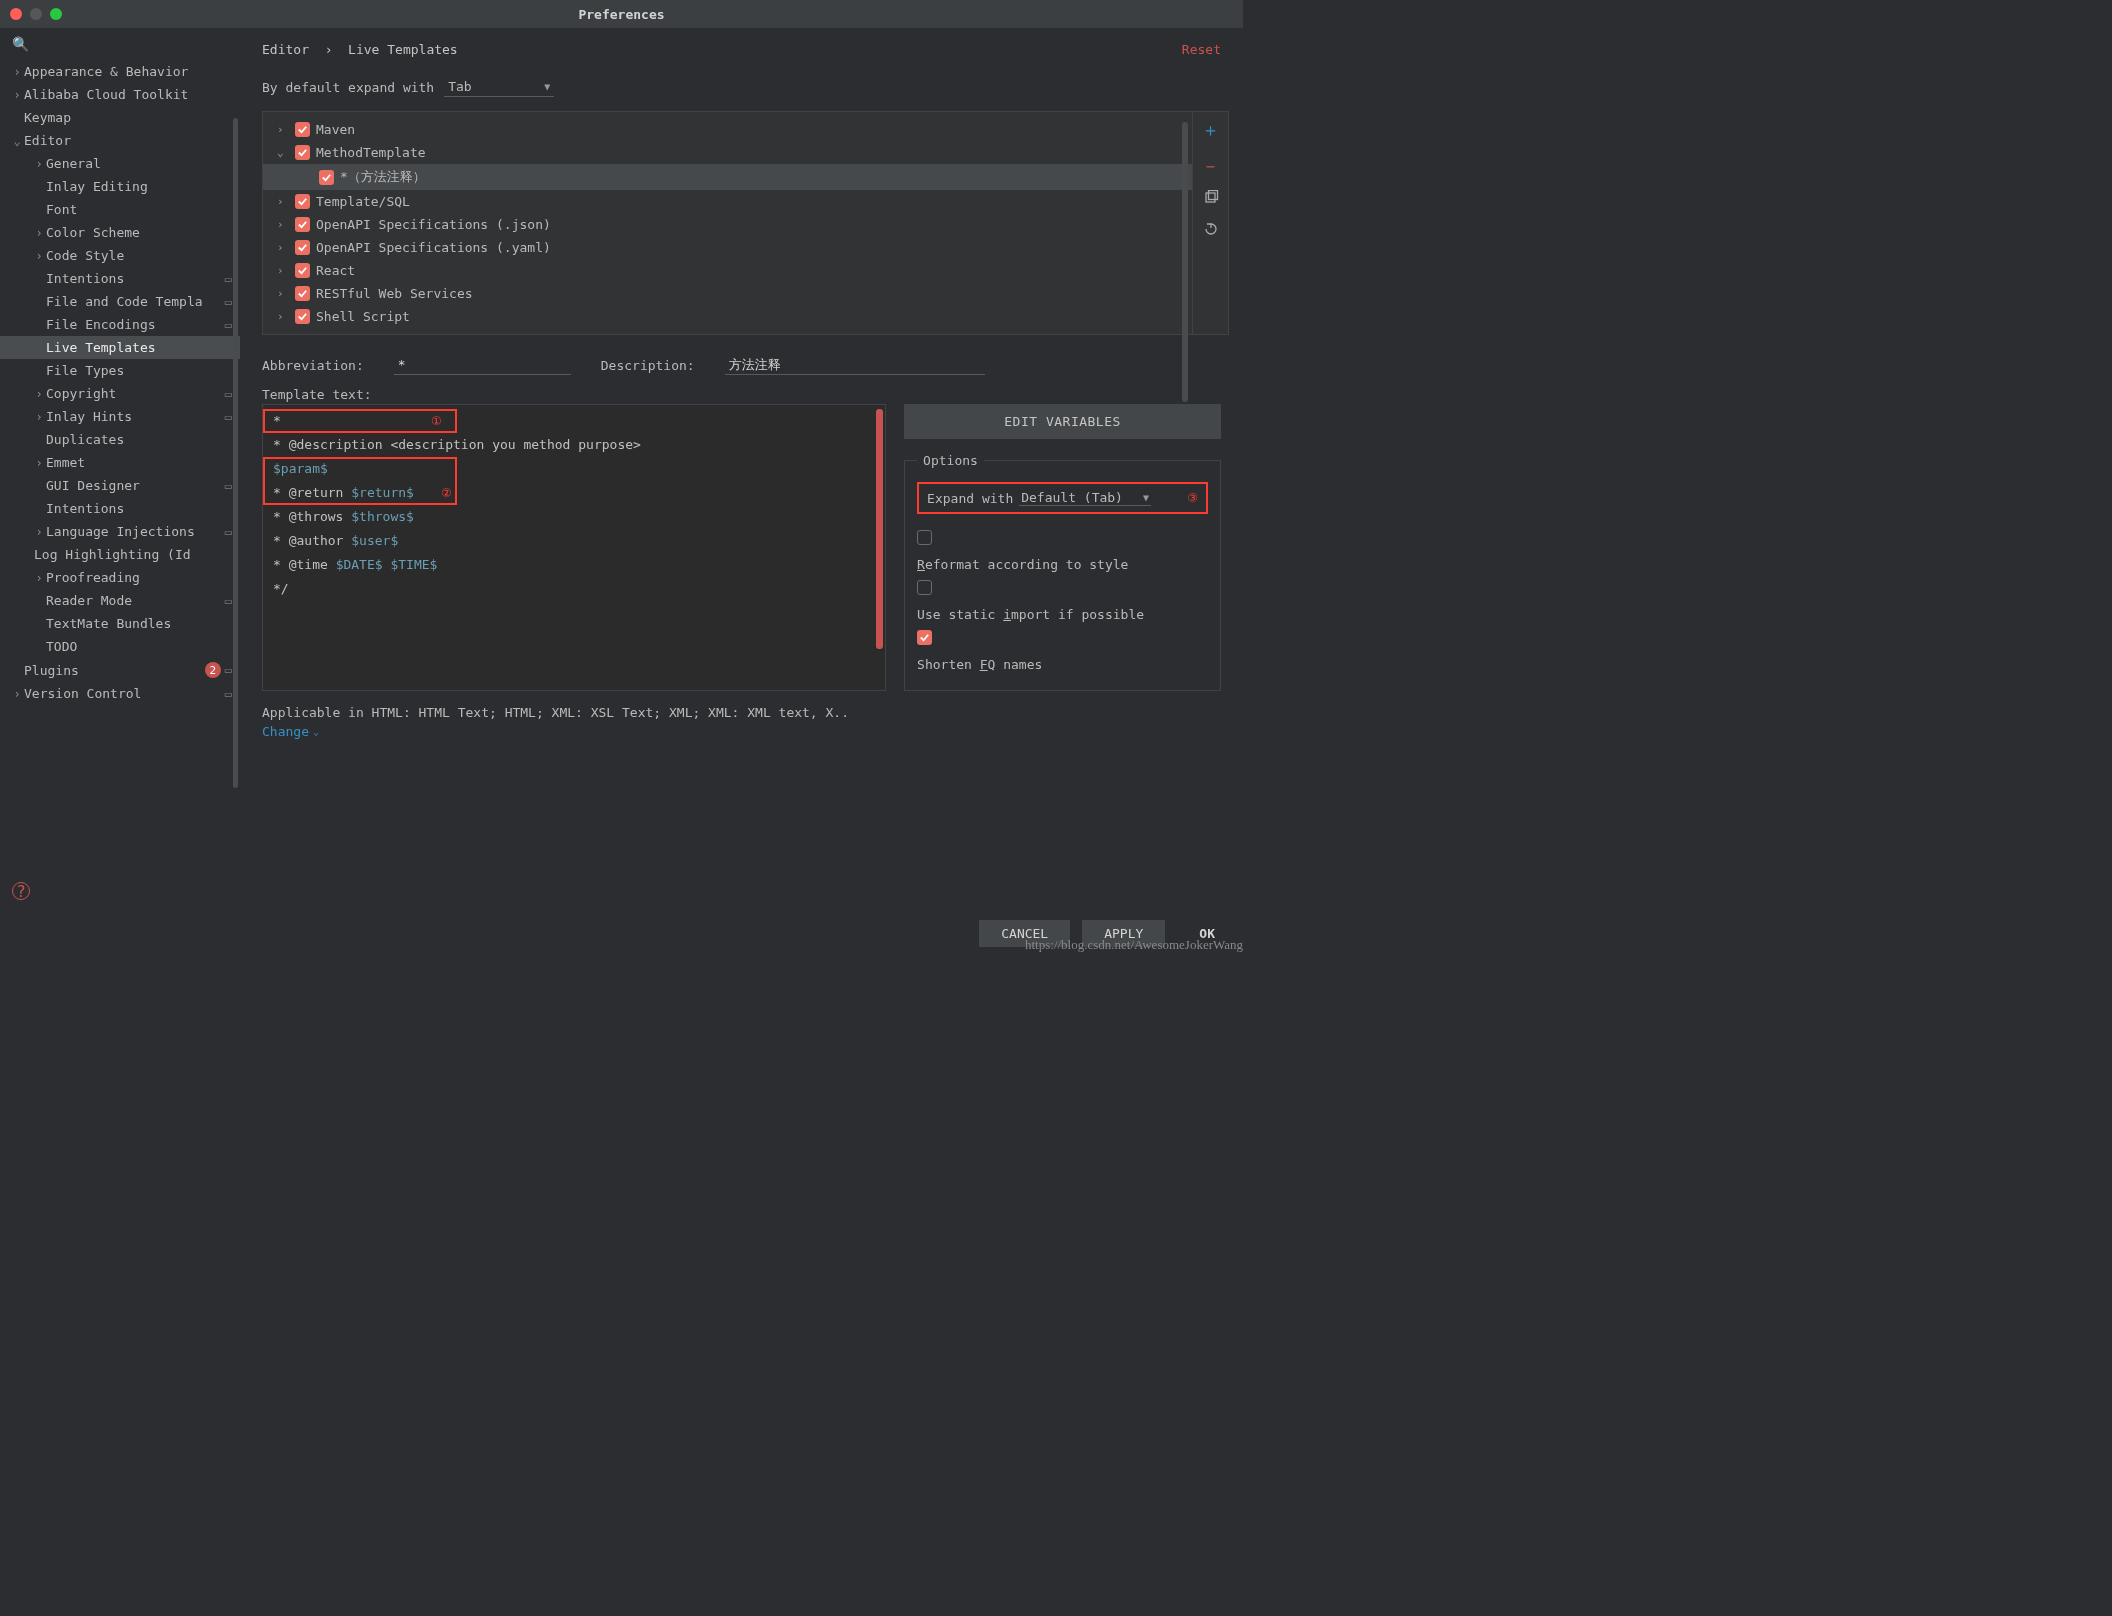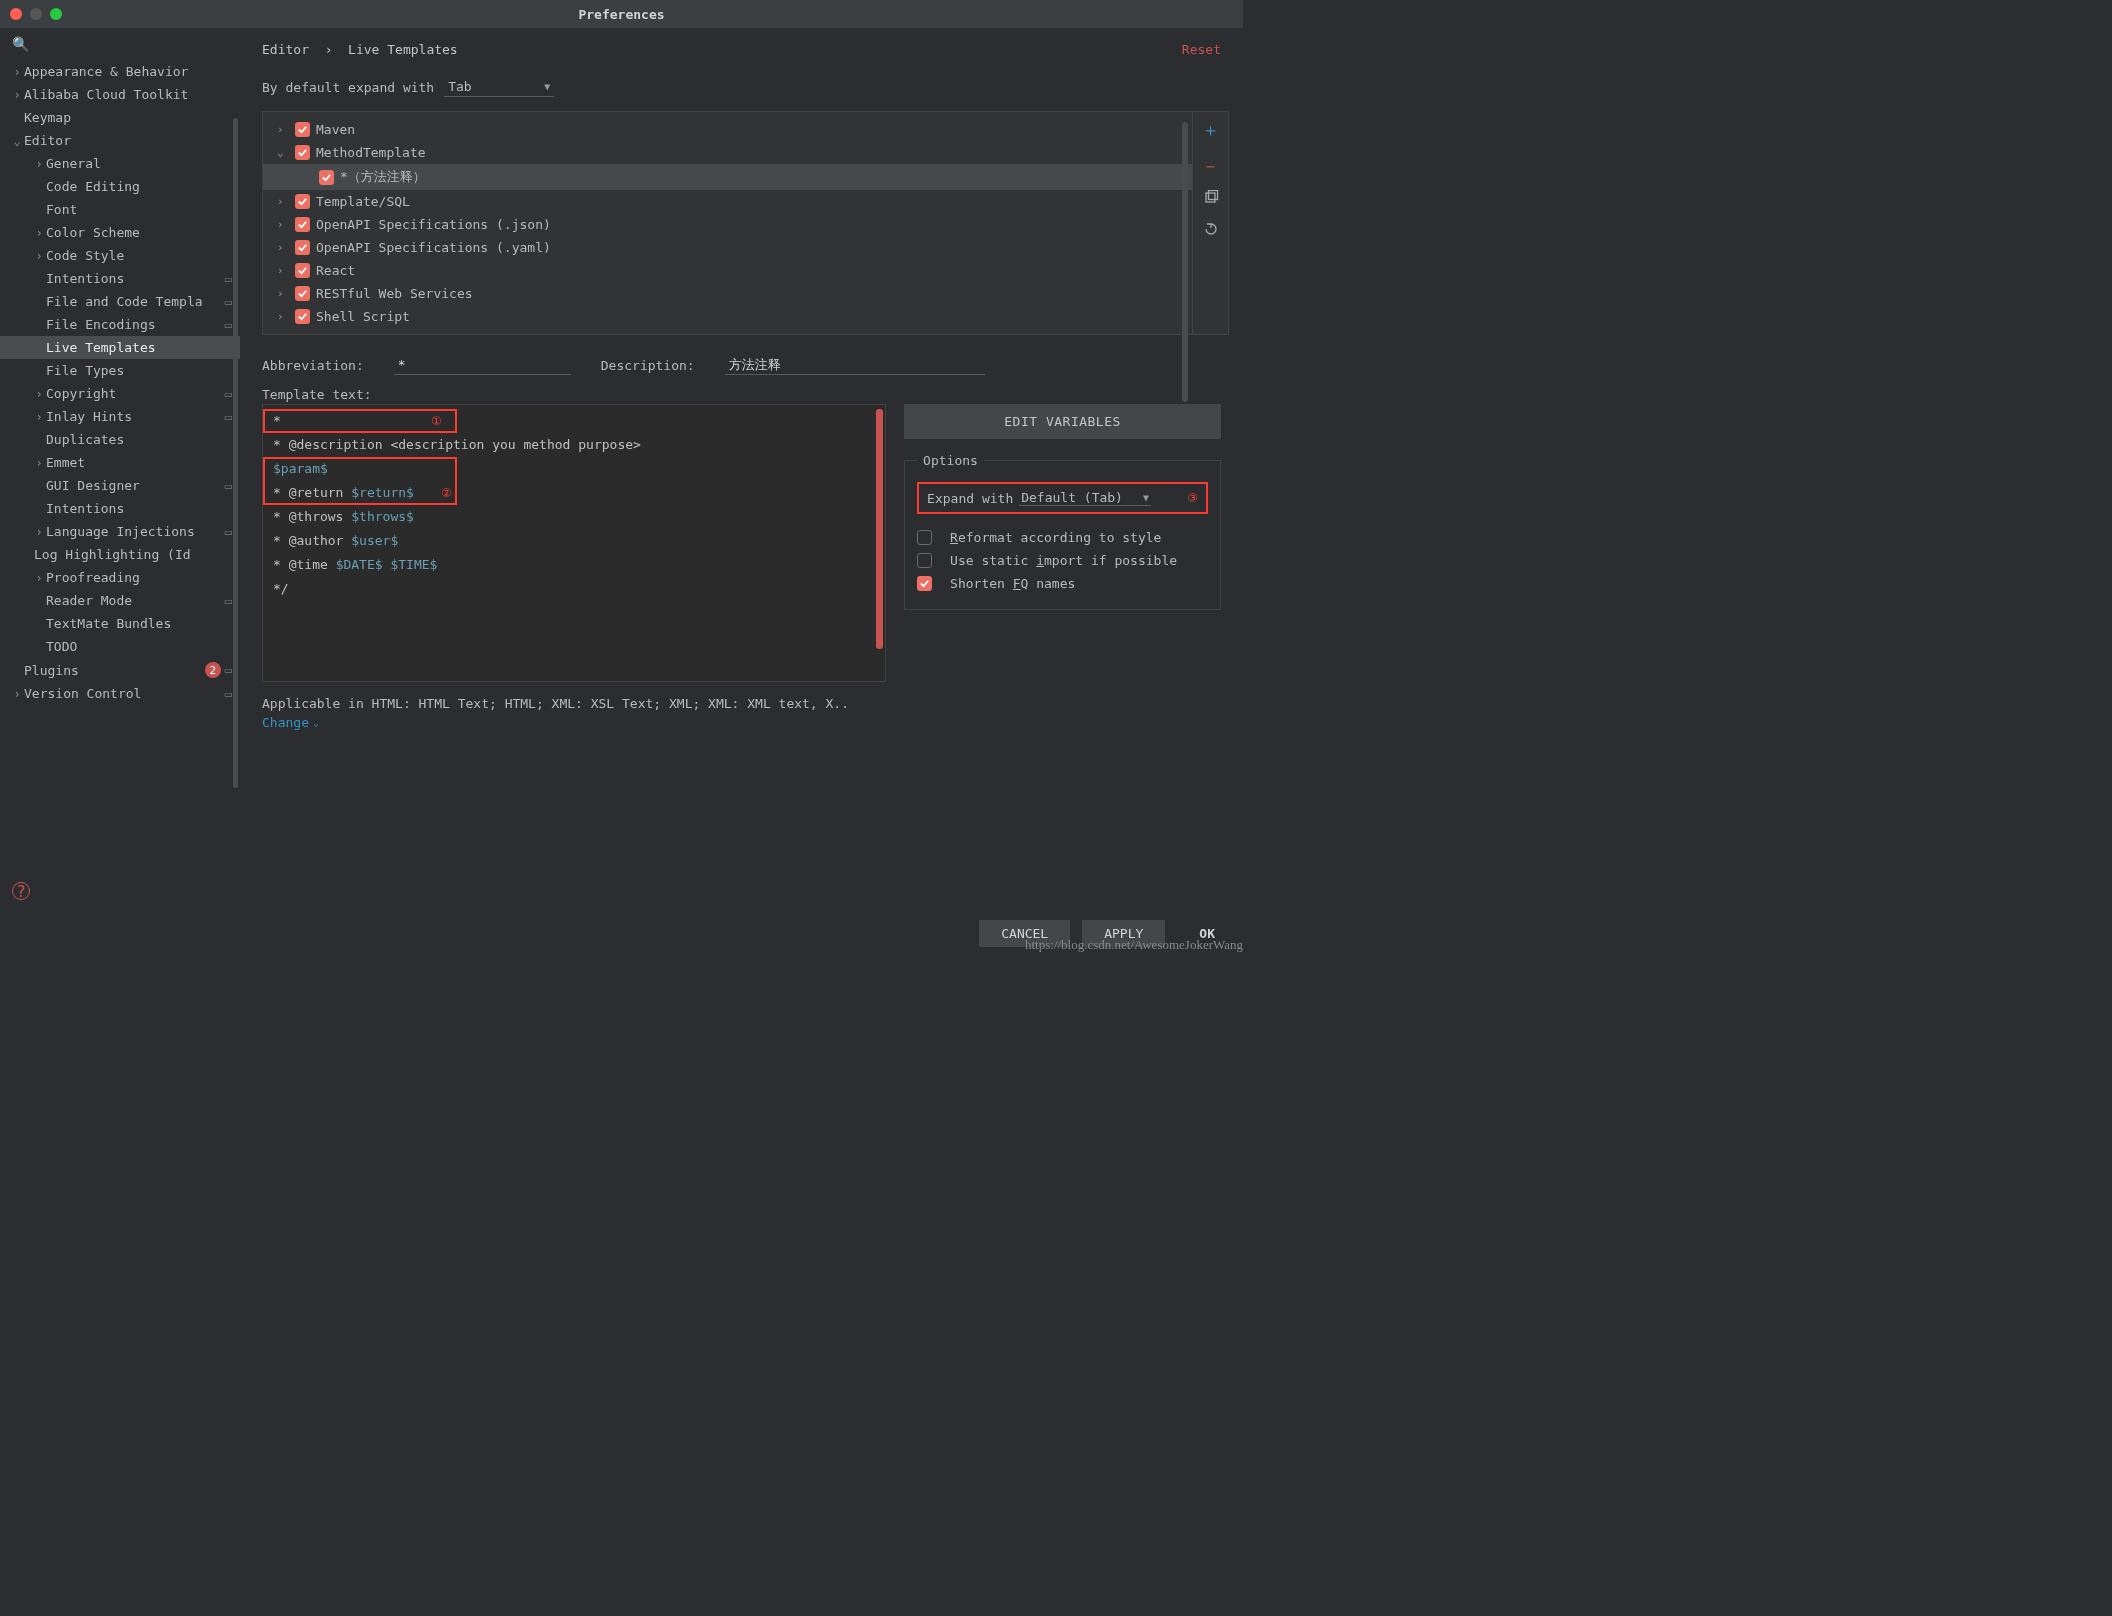--- a/index.html
+++ b/index.html
@@ -85,21 +85,21 @@
 .editor-scrollbar { position:absolute; right:2px; top:4px; width:7px; height:240px; background:#c75450; border-radius:3px; }
 
 .options-col { flex:1; display:flex; flex-direction:column; gap:14px; }
 .edit-vars-btn { background:#43474a; color:#c4c4c4; text-align:center; padding:10px; letter-spacing:.5px; cursor:pointer; }
 .options-fieldset { border:1px solid #404244; padding:14px 12px; position:relative; }
 .options-fieldset legend { color:#bababa; padding:0 6px; background:#2b2d30; }
 .expand-row { display:flex; align-items:center; border:2px solid #ff3b30; padding:6px 8px; margin-bottom:12px; }
 .expand-row .dd { display:flex; align-items:center; gap:20px; border-bottom:1px solid #5a5a5a; margin-left:6px; padding:0 2px; }
 .expand-row .dd .dd-chev { font-size:10px; }
 .num3 { color:#ff3b30; margin-left:auto; font-size:12px; }
-.opt-check-row { display:flex; align-items:flex-start; gap:18px; padding:4px 0; }
+.opt-check-row { display:flex; align-items:flex-start; gap:12px; padding:4px 0;flex-direction:column; }
 .chk-empty { width:15px; height:15px; border:1px solid #6a6a6a; border-radius:3px; display:inline-block; }
 .underline { text-decoration:underline; }
 
 .applicable-row { padding: 14px 22px 0 22px; color:#bababa; }
 .change-link { color:#3592c4; cursor:pointer; display:inline-flex; align-items:center; gap:4px; padding:4px 22px; }
 .change-link .chev { font-size:10px; }
 
 .footer { display:flex; justify-content:flex-end; gap:12px; padding:12px 6px; background:#2b2d30; }
 .btn { padding:6px 22px; color:#d4d4d4; cursor:pointer; font-family:inherit; font-size:13px; }
 .btn-cancel { background:#43474a; }
@@ -141,21 +141,21 @@
         <div class="srow" style="padding-left: 10px;">
           <span class="arrow">⌄</span>
           <span class="label">Editor</span>
         </div>
         <div class="srow" style="padding-left: 32px;">
           <span class="arrow">›</span>
           <span class="label">General</span>
         </div>
         <div class="srow" style="padding-left: 32px;">
           <span class="arrow"></span>
-          <span class="label">Code Editing</span>
+          <span class="label">Inlay Editing</span>
         </div>
         <div class="srow" style="padding-left: 32px;">
           <span class="arrow"></span>
           <span class="label">Font</span>
         </div>
         <div class="srow" style="padding-left: 32px;">
           <span class="arrow">›</span>
           <span class="label">Color Scheme</span>
         </div>
         <div class="srow" style="padding-left: 32px;">

